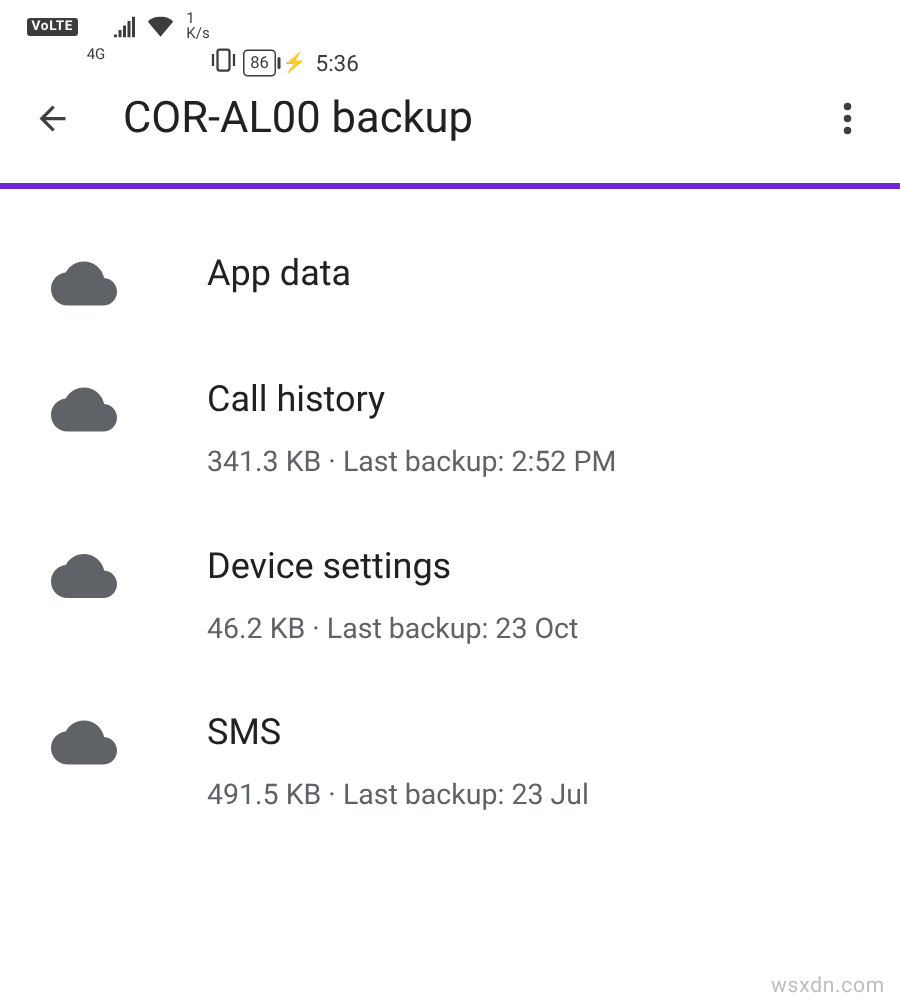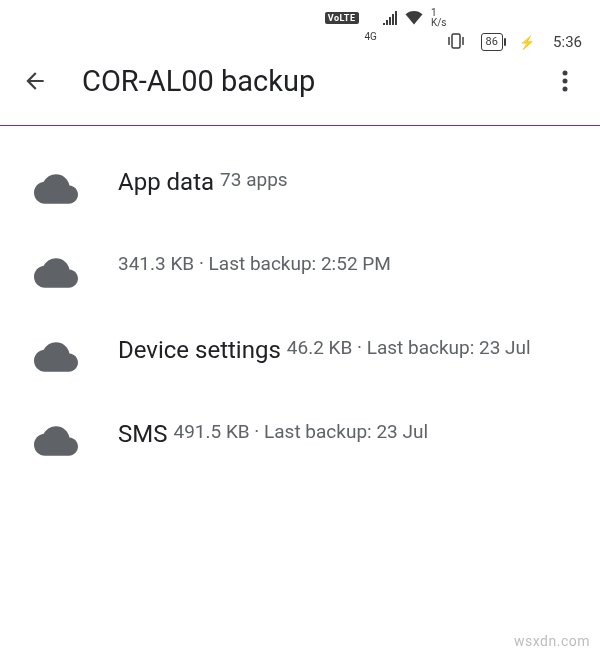--- a/index.html
+++ b/index.html
@@ -8,61 +8,61 @@
       height: 671px;
       font-family: Roboto, -apple-system, BlinkMacSystemFont, sans-serif;
       background: #fff;
       color: #202124;
       overflow: hidden;
       position: relative;
     }
     .status-bar {
       height: 36px;
       display: flex;
-      justify-content: flex-end;
+      justify-content: flex-start;
       align-items: center;
       padding: 0 18px;
       font-size: 14px;
       color: #3c3c3c;
     }
     .status-left { display: flex; align-items: center; gap: 6px; }
-    .status-right { display: flex; align-items: center; gap: 16px; margin-top: 48px; }
+    .status-right { display: flex; align-items: center; gap: 4px; margin-top: 48px; }
     .volte-badge { background:#3c3c3c; color:#fff; font-size:9px; font-weight:700; padding:1px 3px; border-radius:2px; letter-spacing:0.5px;}
     .signal-icon svg, .wifi-icon svg { display:block; }
     .kbs-block { display:flex; flex-direction:column; align-items:flex-start; font-size:10px; line-height:10px; margin-left:2px; color:#3c3c3c;}
     .battery-box { border:1.5px solid #3c3c3c; border-radius:3px; font-size:11px; padding:0 4px; line-height:16px; position:relative;}
     .battery-box::after { content:""; position:absolute; right:-4px; top:4px; width:2px; height:8px; background:#3c3c3c; border-radius:1px;}
     .charge-icon { font-size:13px; }
     .clock { font-size:15px; font-weight:400; margin-left:2px;}
     .app-bar {
       height: 90px;
       display: flex;
       align-items: center;
       padding: 0 22px;
       gap: 34px;
-      border-bottom: 1px solid #6d28d9;
+      border-bottom: 4px solid #6d28d9;
     }
     .back-btn { width:26px; height:26px; display:flex; align-items:center; justify-content:center; cursor:pointer; color:#3c4043;}
     .page-title { font-size:29px; font-weight:400; color:#202124; flex:1;}
     .menu-btn { width:26px; height:26px; display:flex; align-items:center; justify-content:center; cursor:pointer; color:#3c4043;}
     .list { padding-top: 20px; }
     .list-item {
       display:flex;
       align-items:flex-start;
       padding: 22px 28px 22px 34px;
       gap: 40px;
       cursor:pointer;
     }
     .cloud-icon { color:#5f6368; margin-top:6px; flex-shrink:0;}
-    .item-text { display:flex; flex-direction:row; gap:6px;}
+    .item-text { display:flex; flex-direction:column; gap:16px;margin-left:20px;}
     .item-title { font-size:24px; font-weight:400; color:#202124;}
     .item-subtitle { font-size:19px; font-weight:400; color:#5f6368;}
     .watermark {
       position: absolute;
-      bottom: 22px;
+      bottom: 6px;
       right: 10px;
       font-size: 14px;
       color: #bdbdbd;
       letter-spacing: 0.5px;
     }
   </style>
 </head>
 <body>
 
 <div class="status-bar">
@@ -116,44 +116,44 @@
 <div class="list">
 
   <div class="list-item">
     <span class="cloud-icon">
       <svg width="44" height="30" viewBox="0 0 24 16">
           <path fill="currentColor" d="M19.35 6.04C18.67 2.59 15.64 0 12 0 9.11 0 6.6 1.64 5.35 4.04 2.34 4.36 0 6.91 0 10c0 3.31 2.69 6 6 6h13c2.76 0 5-2.24 5-5 0-2.64-2.05-4.78-4.65-4.96z"></path>
         </svg>
     </span>
     <div class="item-text">
       <div class="item-title">App data</div>
-      <div class="item-subtitle">73 apps</div>
     </div>
   </div>
 
   <div class="list-item">
     <span class="cloud-icon">
       <svg width="44" height="30" viewBox="0 0 24 16">
           <path fill="currentColor" d="M19.35 6.04C18.67 2.59 15.64 0 12 0 9.11 0 6.6 1.64 5.35 4.04 2.34 4.36 0 6.91 0 10c0 3.31 2.69 6 6 6h13c2.76 0 5-2.24 5-5 0-2.64-2.05-4.78-4.65-4.96z"></path>
         </svg>
     </span>
     <div class="item-text">
+      <div class="item-title">Call history</div>
       <div class="item-subtitle">341.3 KB · Last backup: 2:52 PM</div>
     </div>
   </div>
 
   <div class="list-item">
     <span class="cloud-icon">
       <svg width="44" height="30" viewBox="0 0 24 16">
           <path fill="currentColor" d="M19.35 6.04C18.67 2.59 15.64 0 12 0 9.11 0 6.6 1.64 5.35 4.04 2.34 4.36 0 6.91 0 10c0 3.31 2.69 6 6 6h13c2.76 0 5-2.24 5-5 0-2.64-2.05-4.78-4.65-4.96z"></path>
         </svg>
     </span>
     <div class="item-text">
       <div class="item-title">Device settings</div>
-      <div class="item-subtitle">46.2 KB · Last backup: 23 Jul</div>
+      <div class="item-subtitle">46.2 KB · Last backup: 23 Oct</div>
     </div>
   </div>
 
   <div class="list-item">
     <span class="cloud-icon">
       <svg width="44" height="30" viewBox="0 0 24 16">
           <path fill="currentColor" d="M19.35 6.04C18.67 2.59 15.64 0 12 0 9.11 0 6.6 1.64 5.35 4.04 2.34 4.36 0 6.91 0 10c0 3.31 2.69 6 6 6h13c2.76 0 5-2.24 5-5 0-2.64-2.05-4.78-4.65-4.96z"></path>
         </svg>
     </span>
     <div class="item-text">

